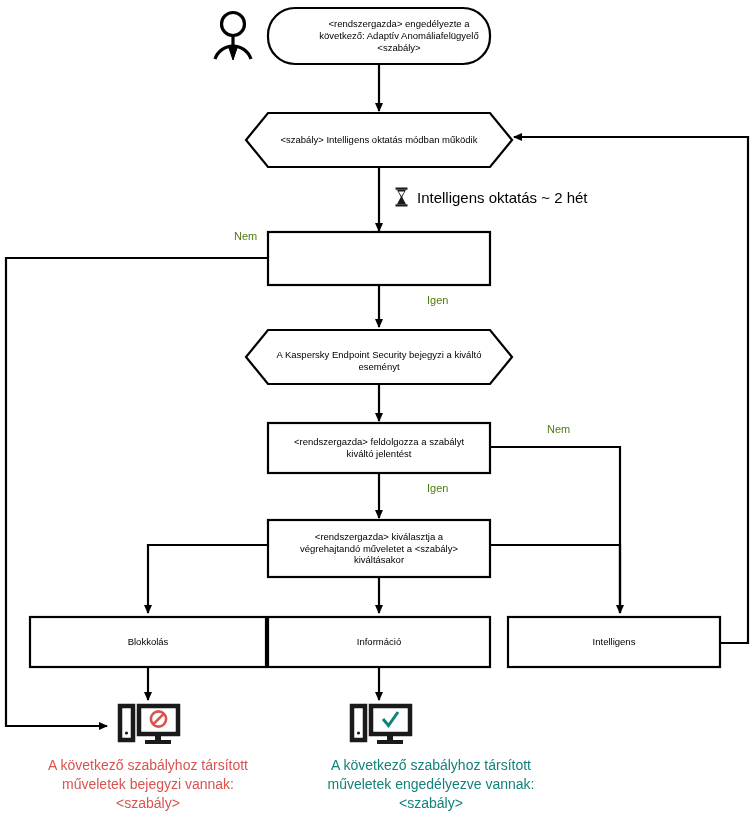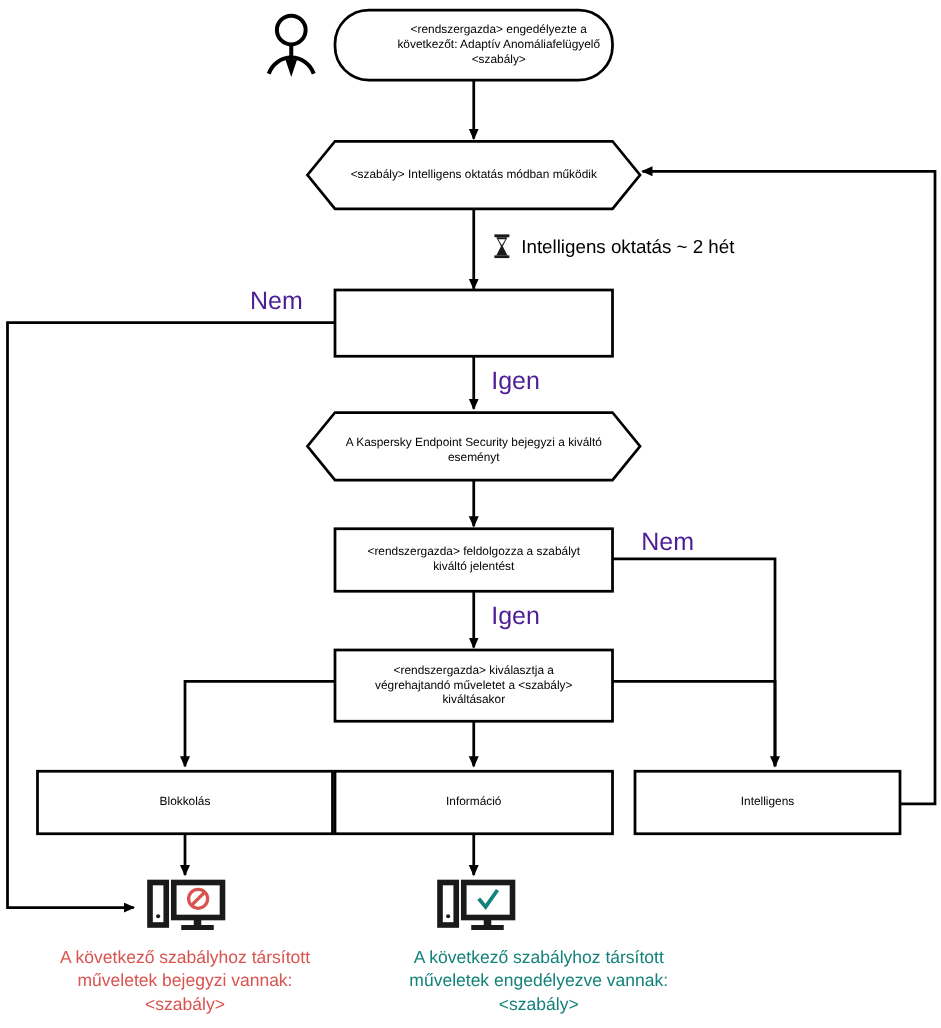--- a/index.html
+++ b/index.html
@@ -36,23 +36,24 @@
   .t-box   { font-size: 9.5px; }
   .t-caption {
     font-size: 14px;
     line-height: 1.35;
     text-align: center;
   }
   .cap-red  { color: #d9534f; }
   .cap-teal { color: #12827a; }
   .edge-label {
     position: absolute;
-    font-size: 20px;
-    color: #4c1d95;
+    font-size: 11px;
+    color: #4d7c0f;
     white-space: nowrap;
+    margin-left: 34px;
   }
   .hourglass-row {
     position: absolute;
     display: flex;
     align-items: center;
     gap: 8px;
     font-size: 15px;
     color: #000000;
     white-space: nowrap;
   }
@@ -136,21 +137,21 @@
       <rect x="371" y="706" width="39" height="28" fill="none" stroke="#1a1a1a" stroke-width="4.5"></rect>
       <rect x="387" y="734" width="6" height="6" fill="#1a1a1a"></rect>
       <rect x="377" y="740" width="26" height="4" fill="#1a1a1a"></rect>
       <polyline points="383,719 388.5,725.5 398,712" fill="none" stroke="#12827a" stroke-width="3"></polyline>
     </g>
   </svg>
 
   <div class="node-text t-small" style="left:270px; top:8px; width:258px; height:56px;">
     <span>
       <span>&lt;rendszergazda&gt; engedélyezte a</span><br>
-      <span>következőt: Adaptív Anomáliafelügyelő</span><br>
+      <span>következő: Adaptív Anomáliafelügyelő</span><br>
       <span>&lt;szabály&gt;</span>
     </span>
   </div>
 
   <div class="node-text t-small" style="left:252px; top:113px; width:254px; height:54px;">
     <span>&lt;szabály&gt; Intelligens oktatás módban működik</span>
   </div>
 
   <div class="hourglass-row" style="left:394px; top:187px;">
     <svg width="15" height="20" viewBox="0 0 15 20">

